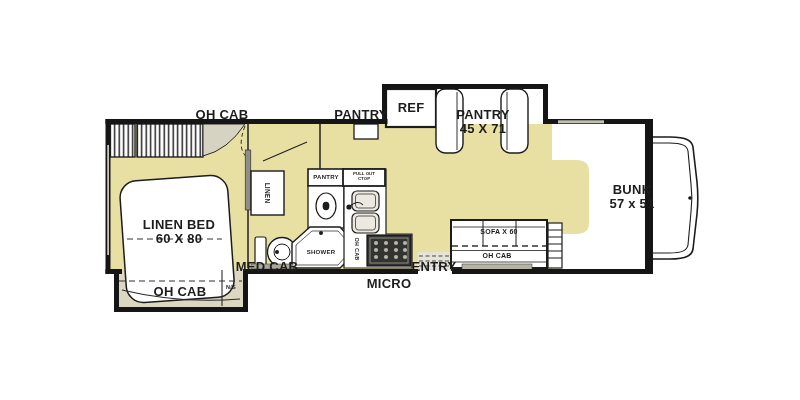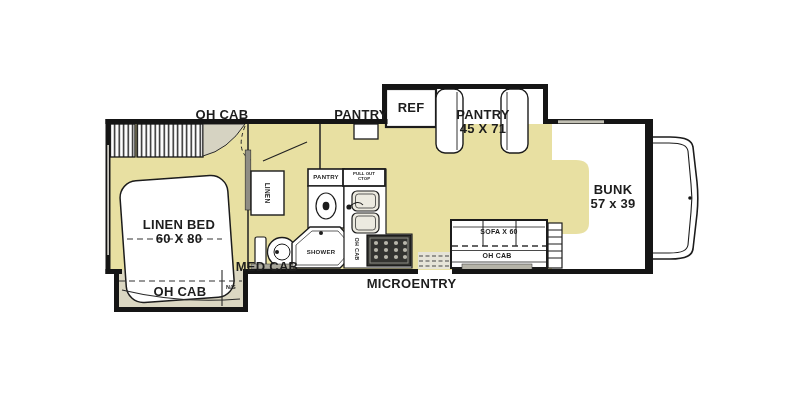--- a/index.html
+++ b/index.html
@@ -186,23 +186,23 @@
 
 <div class="lbl fs75" style="left:222px;top:115px">OH CAB</div>
 <div class="lbl fs75" style="left:361px;top:115px">PANTRY</div>
 <div class="lbl fs75" style="left:411px;top:108px">REF</div>
 
 <div class="lbl fs75" style="left:483px;top:122px">
   <div>PANTRY</div>
   <div>45 X 71</div>
 </div>
 
-<div class="lbl fs75" style="left:613px;top:197px">
+<div class="lbl fs75" style="left:632px;top:197px">
   <div>BUNK</div>
-  <div>57 x 39</div>
+  <div>57 x 51</div>
 </div>
 
 <div class="lbl fs75" style="left:179px;top:232px">
   <div>LINEN BED</div>
   <div>60 X 80</div>
 </div>
 
 <div class="lbl v fs65" style="left:267px;top:193px">LINEN</div>
 <div class="lbl fs6" style="left:326px;top:177px">PANTRY</div>
 
@@ -210,17 +210,17 @@
   <div>PULL OUT</div>
   <div>CTOP</div>
 </div>
 
 <div class="lbl fs6" style="left:321px;top:252px">SHOWER</div>
 <div class="lbl v fs55" style="left:357px;top:249px">OH CAB</div>
 <div class="lbl fs75" style="left:180px;top:292px">OH CAB</div>
 <div class="lbl fs55" style="left:231px;top:287px">N/S</div>
 <div class="lbl fs75" style="left:267px;top:267px">MED CAB</div>
 <div class="lbl fs75" style="left:389px;top:284px">MICRO</div>
-<div class="lbl fs75" style="left:434px;top:284px">ENTRY</div>
+<div class="lbl fs75" style="left:434px;top:267px">ENTRY</div>
 <div class="lbl fs7" style="left:499px;top:232px">SOFA X 60</div>
 <div class="lbl fs7" style="left:497px;top:256px">OH CAB</div>
 
 </div>
 
 </body></html>

